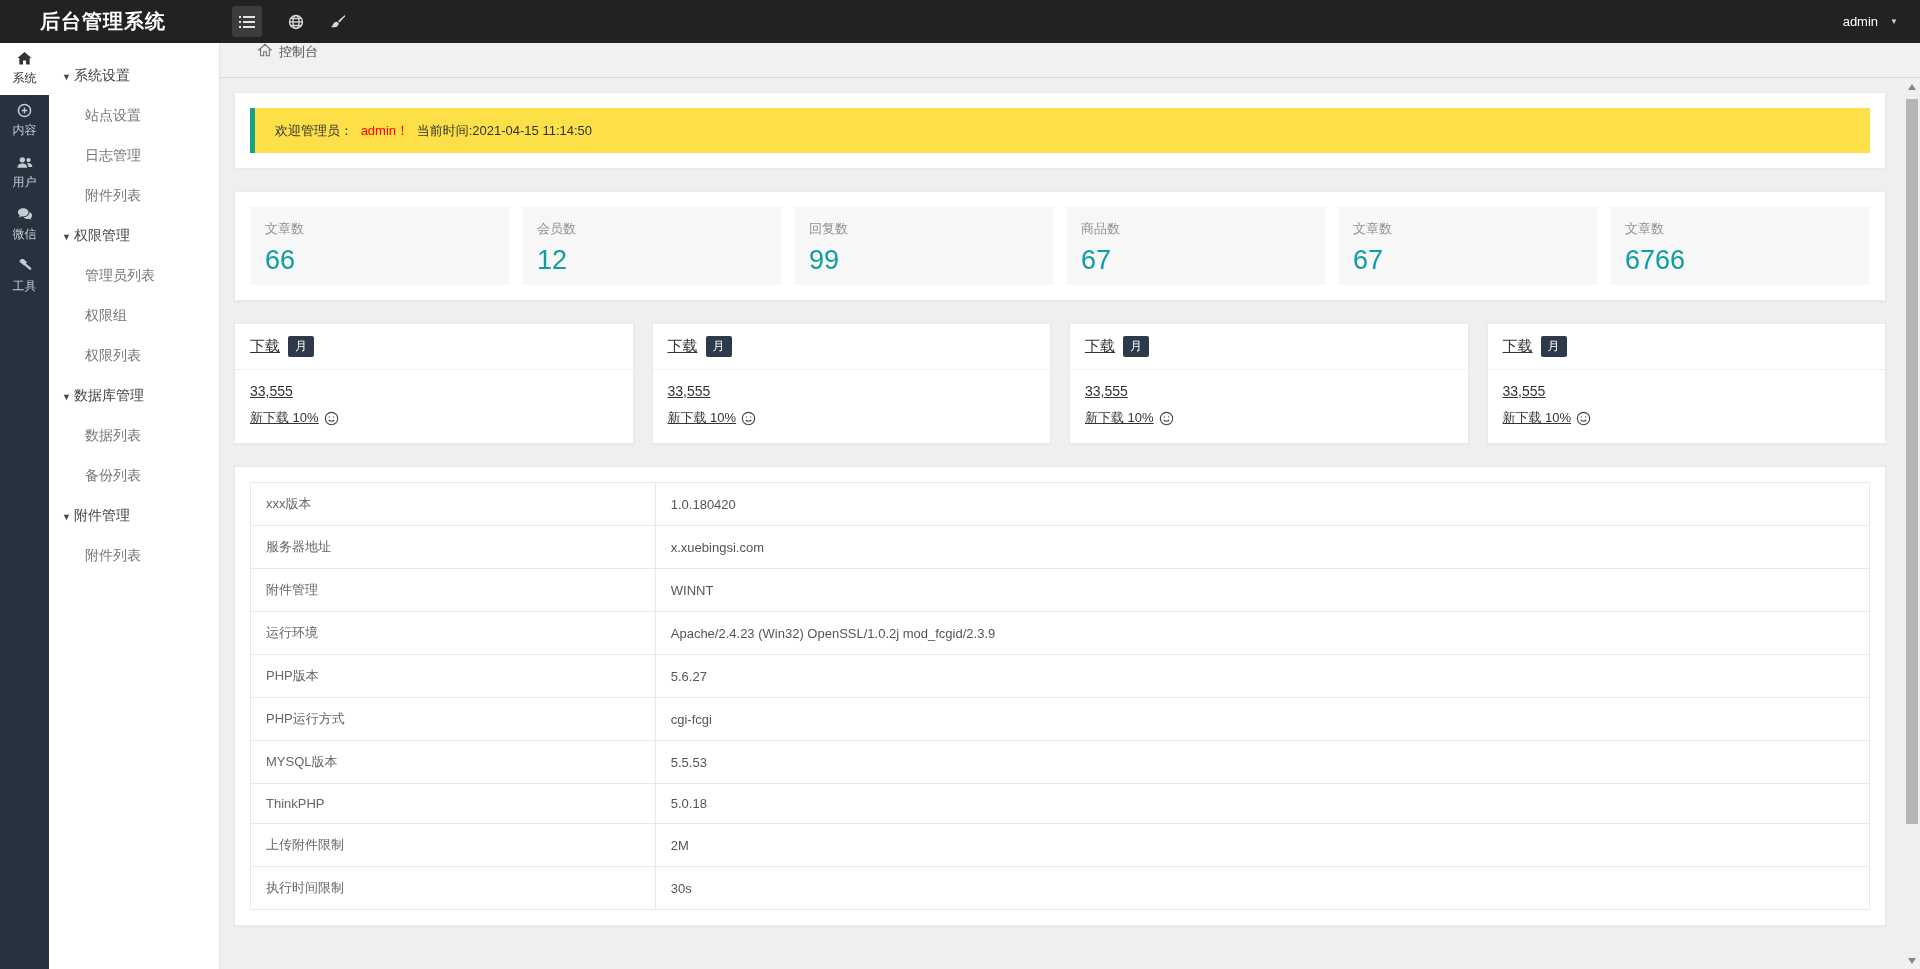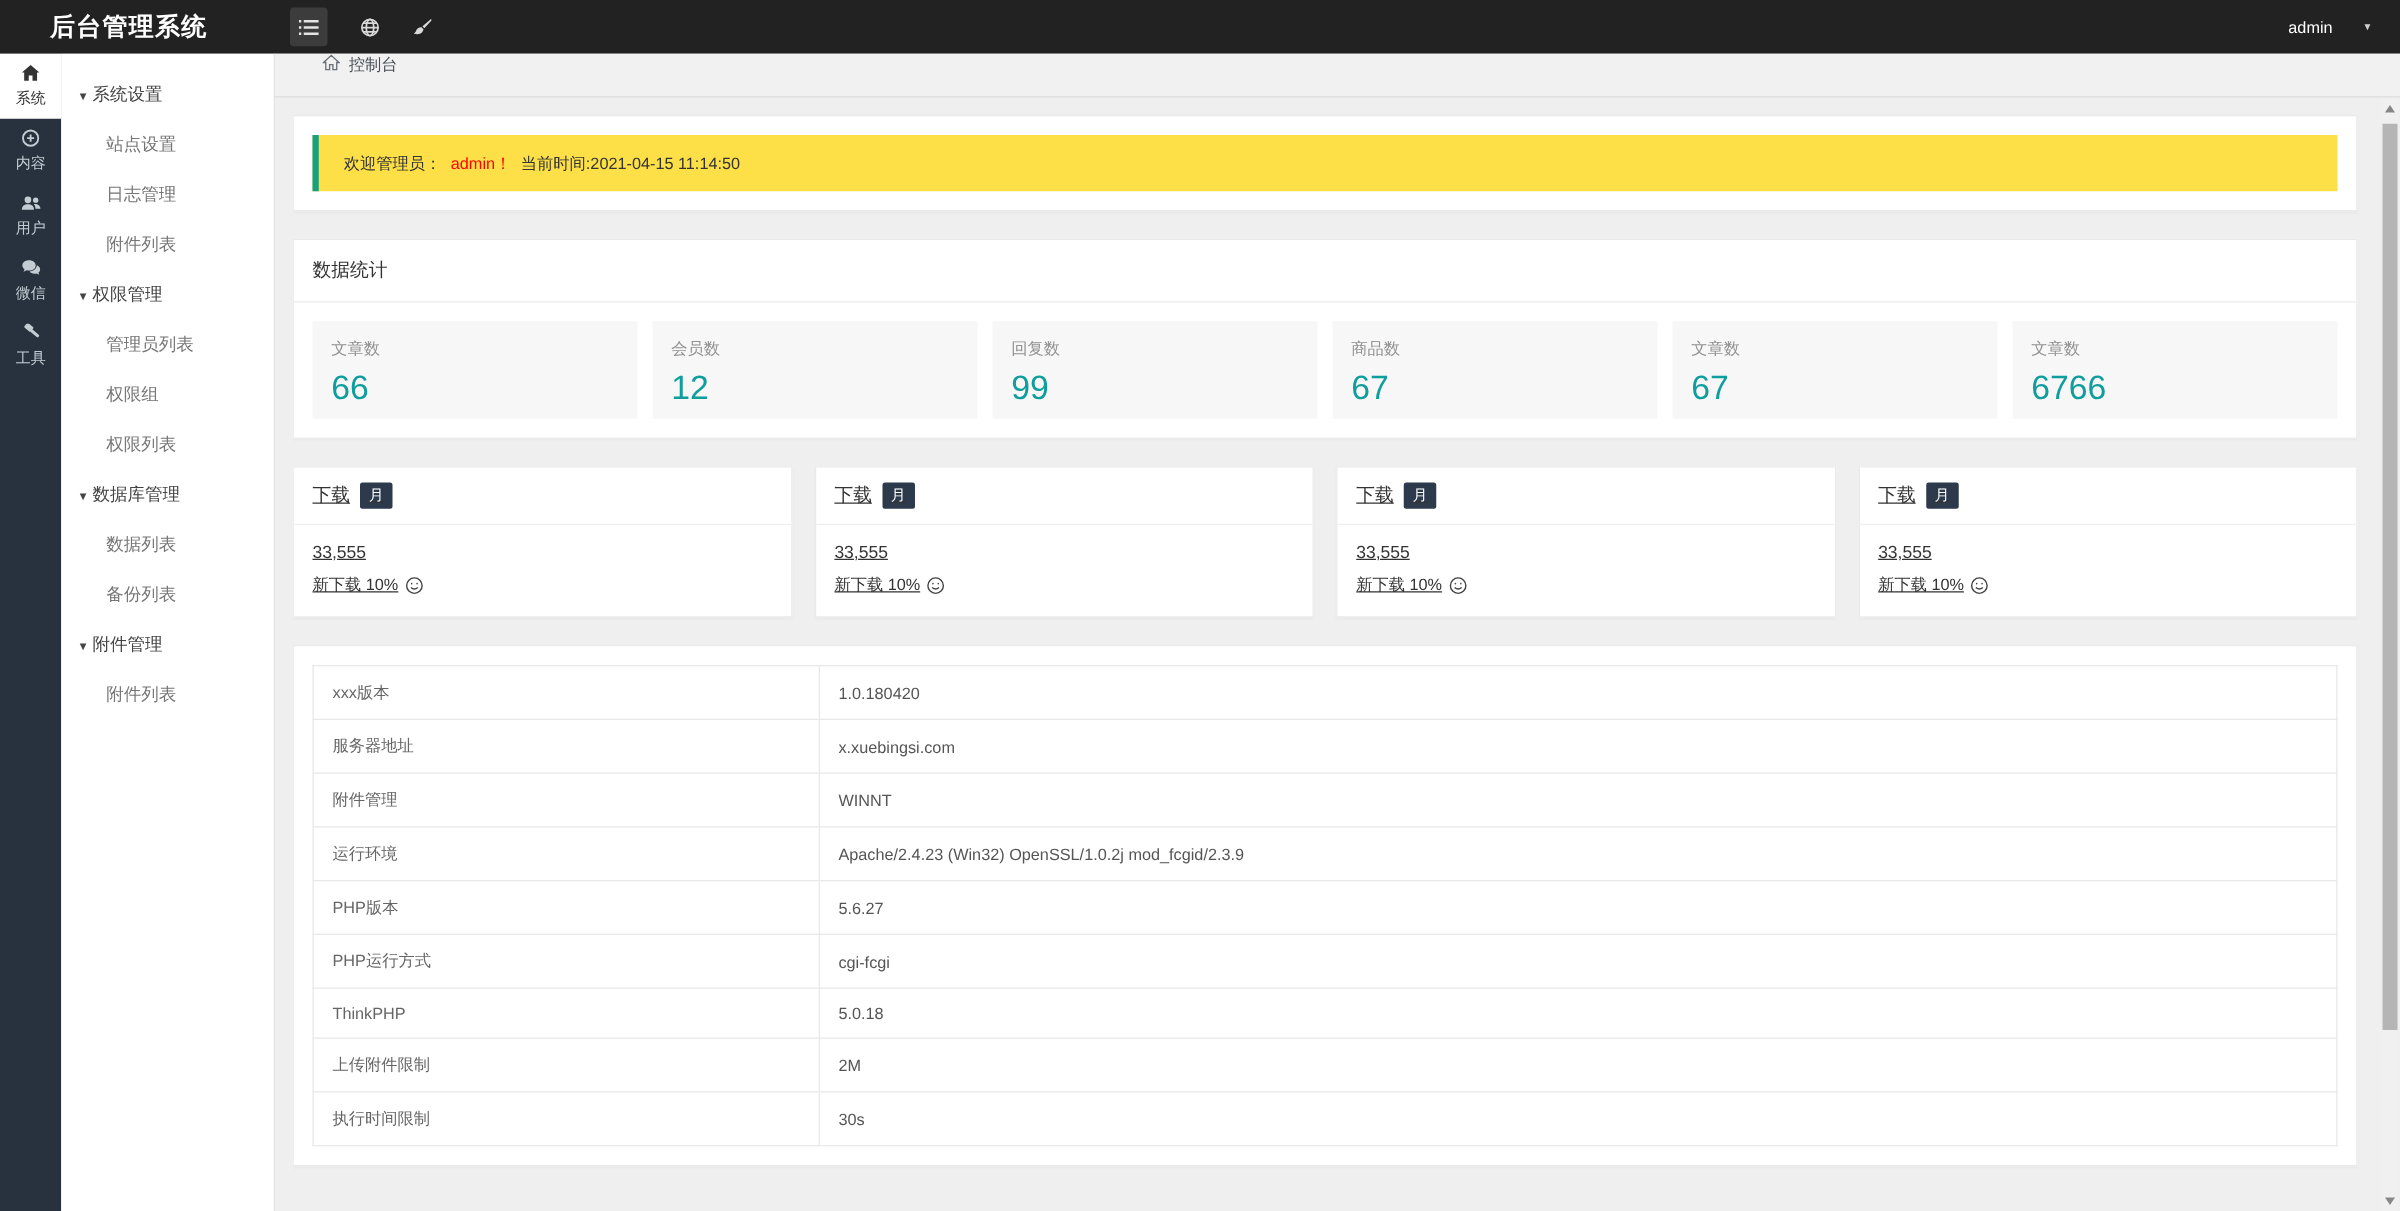--- a/index.html
+++ b/index.html
@@ -11,21 +11,21 @@
   }
   svg { display:block; }
 
   
   .navbar { height:43px; background:#222; display:flex; align-items:center; color:#fff; }
   .nav-title { width:220px; padding-left:40px; font-size:20px; font-weight:bold; letter-spacing:1px; }
   .nav-btn { margin-left:12px; width:30px; height:31px; background:#3c3c3c; border-radius:3px;
              display:flex; align-items:center; justify-content:center; color:#e4e4e4; cursor:pointer; }
   .nav-ico { margin-left:26px; color:#d9d9d9; cursor:pointer; }
   .nav-spacer { flex:1; }
-  .nav-user { display:flex; align-items:center; gap:24px; font-size:13px; padding-right:22px; cursor:pointer; }
+  .nav-user { display:flex; align-items:center; gap:12px; font-size:13px; padding-right:22px; cursor:pointer; }
   .nav-caret { font-size:8px; color:#cfcfcf; }
 
   
   .main { display:flex; height:926px; }
 
   .rail { width:49px; background:#28323e; flex:none; }
   .rail-item { height:52px; display:flex; flex-direction:column; align-items:center; justify-content:center;
                color:#c3cbd3; cursor:pointer; }
   .rail-item .rlabel { font-size:12px; margin-top:4px; }
   .rail-item.active { background:#ffffff; color:#333; }
@@ -253,21 +253,20 @@
 
       <div class="panel">
         <div class="welcome-box">
           <span>欢迎管理员：</span>
           <span class="hl">admin！</span>
           <span>当前时间:2021-04-15 11:14:50</span>
         </div>
       </div>
 
       <div class="panel">
-        <div class="panel-hd">数据统计</div>
         <div class="stats-body">
 
             <div class="stat-card">
               <div class="stat-label">文章数</div>
               <div class="stat-value">66</div>
             </div>
 
             <div class="stat-card">
               <div class="stat-label">会员数</div>
               <div class="stat-value">12</div>
@@ -409,20 +408,24 @@
               <tr>
                 <td class="k">PHP版本</td>
                 <td class="v">5.6.27</td>
               </tr>
 
               <tr>
                 <td class="k">PHP运行方式</td>
                 <td class="v">cgi-fcgi</td>
               </tr>
 
+              <tr>
+                <td class="k">MYSQL版本</td>
+                <td class="v">5.5.53</td>
+              </tr>
 
               <tr>
                 <td class="k">ThinkPHP</td>
                 <td class="v">5.0.18</td>
               </tr>
 
               <tr>
                 <td class="k">上传附件限制</td>
                 <td class="v">2M</td>
               </tr>

